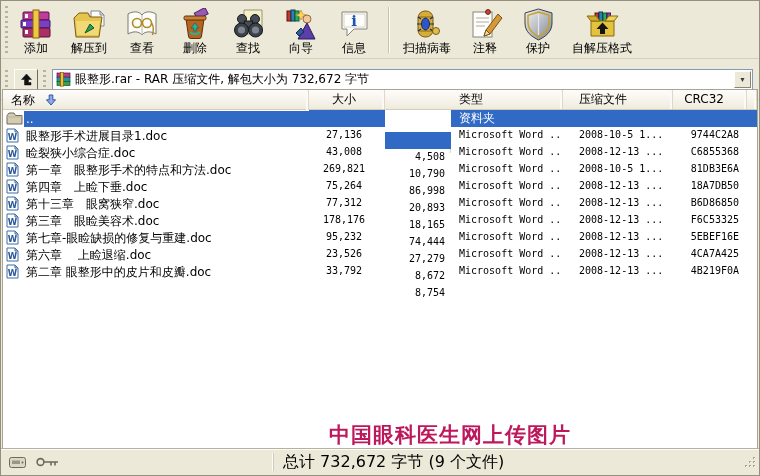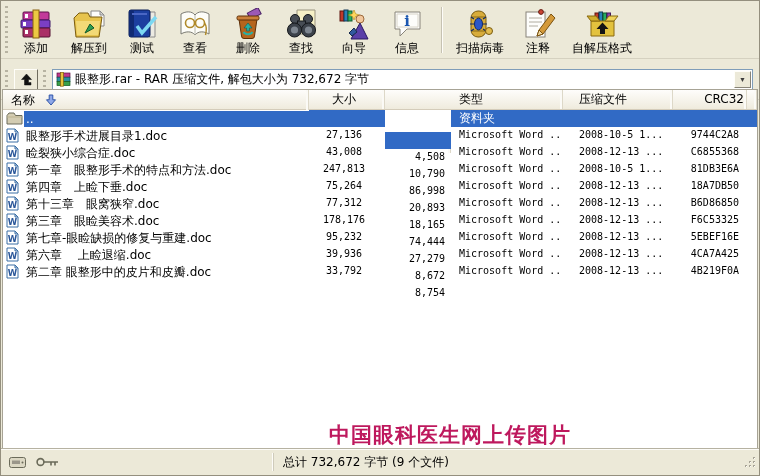--- a/index.html
+++ b/index.html
@@ -39,34 +39,34 @@
   .fico{flex:0 0 21px;display:flex;align-items:center;padding-left:3px;height:100%;}
   .ntext{padding:0 3px 0 2px;overflow:hidden;white-space:nowrap;}
   .c-size{width:76px;text-align:center;padding-right:6px;height:100%;}
   .c-packed{width:66px;text-align:right;padding-right:6px;height:100%;margin-top:44px;}
   .c-type{width:112px;padding-left:8px;overflow:hidden;white-space:nowrap;height:100%;}
   .c-mod{width:110px;padding-left:16px;white-space:nowrap;height:100%;}
   .c-crc{width:74px;text-align:right;padding-right:8px;height:100%;}
   .c-fill{flex:1;height:100%;}
   .mono{font-family:"DejaVu Sans Mono",monospace;font-size:10px;}
   .hdr .c-size,.hdr .c-packed{padding-right:5px;}
-  .hdr .c-crc{padding-right:2px;}
+  .hdr .c-crc{padding-right:22px;}
   .sel .ntext{flex:1;background:#316ac5;color:#fff;}
   .sel .c-size,.sel .c-packed,.sel .c-type,.sel .c-mod,.sel .c-crc,.sel .c-fill{background:#316ac5;color:#fff;}
   .hname{width:306px;padding-left:8px;display:flex;align-items:center;}
   .hname .sorticon{margin-left:10px;display:flex;}
   .watermark{position:absolute;left:326px;top:331px;font-size:21px;font-weight:bold;color:#be185d;
              letter-spacing:1px;white-space:nowrap;}
   
   .statusbar{position:absolute;left:0;right:0;bottom:0;height:27px;background:#ece9d8;
              border-top:1px solid #b6b2a2;box-shadow:inset 0 1px 0 #fdfcf8;display:flex;align-items:center;}
   .sticon{display:flex;align-items:center;margin-left:8px;}
   .sticon + .sticon{margin-left:10px;}
   .totals{position:absolute;left:272px;top:4px;bottom:4px;right:26px;border-left:1px solid #cfcbbb;
-          box-shadow:-1px 0 0 #fdfcf8;padding-left:9px;font-size:12px;display:flex;align-items:center;}
+          box-shadow:-1px 0 0 #fdfcf8;padding-left:9px;font-size:16px;display:flex;align-items:center;}
   .sizegrip{position:absolute;right:2px;bottom:2px;}
 </style>
 </head>
 <body>
 
 <div class="window">
 
   <div class="toolbar">
     <div class="vgrip"></div>
 
@@ -91,32 +91,20 @@
             <path d="M19 3 h9 l4 4 v11 h-13 z" fill="#fdfdfb" stroke="#8a8a8a"></path>
             <path d="M28 3 l4 4 h-4 z" fill="#d8d8d4" stroke="#8a8a8a"></path>
             <path d="M2 10 l5 -5 h9 l2 4 h12 l-3 20 H4 z" fill="#e7c44e" stroke="#7a5c10"></path>
             <path d="M4 13 h24 l-2 14 H5 z" fill="#f2d977"></path>
             <path d="M13 25 l5 -9 4 4 z" fill="#2f9e52" stroke="#11592a"></path>
           </svg>
       </span>
       <span class="tlabel">解压到</span>
     </button>
 
-    <button class="tbtn">
-      <span class="tico">
-        <svg width="35" height="33" viewBox="0 0 35 33">
-            <path d="M24 4 h6 v25 h-6 z" fill="#eceae2" stroke="#8a8a8a"></path>
-            <rect x="4" y="2" width="21" height="27" rx="2" fill="#1c3fa0" stroke="#0a1d55"></rect>
-            <rect x="4" y="2" width="5" height="27" rx="2" fill="#102a74"></rect>
-            <path d="M7 6 h15" stroke="#4a66c4" stroke-width="2"></path>
-            <path d="M12 18 l5 7 L31 9" stroke="#7cd8f2" stroke-width="3.5" fill="none"></path>
-          </svg>
-      </span>
-      <span class="tlabel">测试</span>
-    </button>
 
     <button class="tbtn">
       <span class="tico">
         <svg width="35" height="33" viewBox="0 0 35 33">
             <path d="M3 6 C8 3 14 3 17 7 C20 3 26 3 31 6 V26 C26 23 20 23 17 27 C14 23 8 23 3 26 Z" fill="#fdfdf8" stroke="#7a7a72"></path>
             <path d="M17 7 V27" stroke="#b8b8ac"></path>
             <circle cx="12" cy="15" r="4.5" fill="none" stroke="#b08a2a" stroke-width="1.6"></circle>
             <circle cx="22" cy="15" r="4.5" fill="none" stroke="#b08a2a" stroke-width="1.6"></circle>
             <path d="M16.5 15 h1 M26.5 15 q3 4 1 12" stroke="#b08a2a" stroke-width="1.4" fill="none"></path>
           </svg>
@@ -200,20 +188,37 @@
             <rect x="5" y="4" width="19" height="25" fill="#fdfdfb" stroke="#88847a"></rect>
             <path d="M8 10 h13 M8 14 h13 M8 18 h9" stroke="#b0aca0"></path>
             <circle cx="20" cy="4" r="2.4" fill="#cc4433" stroke="#661d12"></circle>
             <path d="M30 6 L18 22 l-2 6 6 -2 L34 10 z" fill="#d49a3a" stroke="#7a5210"></path>
             <path d="M16 28 l2 -6 4 4 z" fill="#f2d9a0" stroke="#7a5210"></path>
           </svg>
       </span>
       <span class="tlabel">注释</span>
     </button>
 
+    <button class="tbtn">
+      <span class="tico">
+        <svg width="35" height="33" viewBox="0 0 35 33">
+            <defs>
+              <linearGradient id="sh" x1="0" y1="0" x2="1" y2="1">
+                <stop offset="0" stop-color="#f4f4f4"></stop>
+                <stop offset="0.5" stop-color="#b9bec6"></stop>
+                <stop offset="1" stop-color="#7d838d"></stop>
+              </linearGradient>
+            </defs>
+            <path d="M17.5 1 L31 5 V15 C31 24 24.5 28.5 17.5 32 C10.5 28.5 4 24 4 15 V5 Z" fill="url(#sh)" stroke="#3c4048"></path>
+            <path d="M17.5 4 L28 7.3 V15 C28 22 23 25.8 17.5 28.8 C12 25.8 7 22 7 15 V7.3 Z" fill="none" stroke="#c9a227" stroke-width="1.5"></path>
+            <path d="M17.5 6 V27" stroke="#e8e8ea" stroke-width="1.2"></path>
+          </svg>
+      </span>
+      <span class="tlabel">保护</span>
+    </button>
 
     <button class="tbtn">
       <span class="tico">
         <svg width="35" height="33" viewBox="0 0 35 33">
             <rect x="10" y="5" width="3.5" height="10" fill="#c0392b" stroke="#5e150d"></rect>
             <rect x="14" y="4" width="3.5" height="11" fill="#2980b9" stroke="#123a58"></rect>
             <rect x="18" y="5" width="3.5" height="10" fill="#27ae60" stroke="#0f5a2e"></rect>
             <rect x="22" y="5" width="3.5" height="10" fill="#8e44ad" stroke="#42195a"></rect>
             <path d="M6 13 h23 v15 H6 z" fill="#e3c23e" stroke="#8a6a10"></path>
             <path d="M6 13 l-4 -5 h9 l4 5 z" fill="#cfae2c" stroke="#8a6a10"></path>
@@ -325,21 +330,21 @@
       <div class="c-name">
           <span class="fico">
             <svg width="13" height="15" viewBox="0 0 13 15">
               <path d="M1 1 h8 l3 3 v10 H1 z" fill="#fff" stroke="#3a6ea5"></path>
               <path d="M9 1 l3 3 H9 z" fill="#cdd9ea" stroke="#3a6ea5"></path>
               <text x="6.4" y="11.5" font-size="8.5" font-weight="bold" fill="#2a5699" text-anchor="middle">W</text>
             </svg>
           </span>
           <span class="ntext">第一章　眼整形手术的特点和方法.doc</span>
         </div>
-      <div class="c-size mono">247,813</div>
+      <div class="c-size mono">269,821</div>
       <div class="c-packed mono">86,998</div>
       <div class="c-type mono">Microsoft Word ...</div>
       <div class="c-mod mono">2008-10-5 1...</div>
       <div class="c-crc mono">81DB3E6A</div>
       <div class="c-fill"></div>
     </div>
 
     <div class="row">
       <div class="c-name">
           <span class="fico">
@@ -420,21 +425,21 @@
       <div class="c-name">
           <span class="fico">
             <svg width="13" height="15" viewBox="0 0 13 15">
               <path d="M1 1 h8 l3 3 v10 H1 z" fill="#fff" stroke="#3a6ea5"></path>
               <path d="M9 1 l3 3 H9 z" fill="#cdd9ea" stroke="#3a6ea5"></path>
               <text x="6.4" y="11.5" font-size="8.5" font-weight="bold" fill="#2a5699" text-anchor="middle">W</text>
             </svg>
           </span>
           <span class="ntext">第六章　 上睑退缩.doc</span>
         </div>
-      <div class="c-size mono">39,936</div>
+      <div class="c-size mono">23,526</div>
       <div class="c-packed mono">8,672</div>
       <div class="c-type mono">Microsoft Word ...</div>
       <div class="c-mod mono">2008-12-13 ...</div>
       <div class="c-crc mono">4CA7A425</div>
       <div class="c-fill"></div>
     </div>
 
     <div class="row">
       <div class="c-name">
           <span class="fico">

